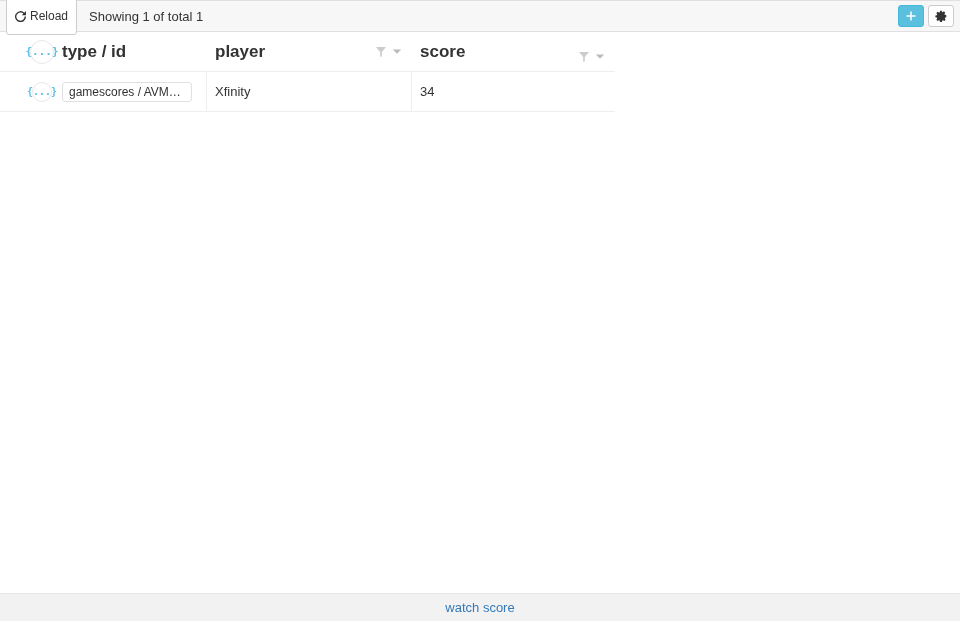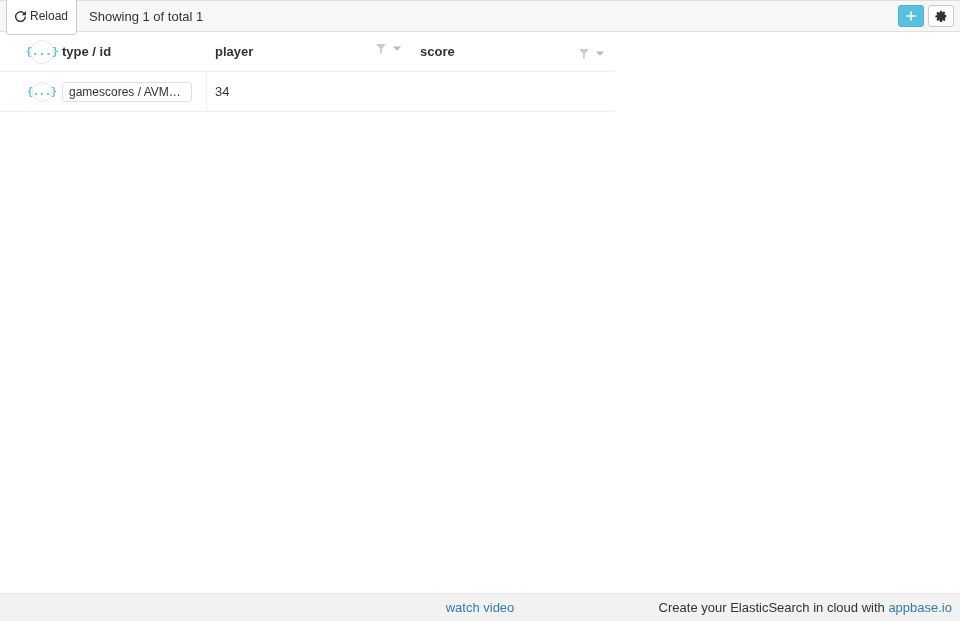--- a/index.html
+++ b/index.html
@@ -78,21 +78,21 @@
     .table-wrap {
       width: 615px;
     }
     .table-header {
       display: flex;
       align-items: center;
       height: 40px;
       border-bottom: 1px solid #eee;
     }
     .col-type { width: 207px; display: flex; align-items: center; }
-    .col-player { width: 205px; display: flex; align-items: flex-start; }
+    .col-player { width: 205px; display: flex; align-items: center; }
     .col-score { width: 203px; display: flex; align-items: flex-end; }
     .json-badge {
       width: 24px;
       height: 24px;
       border-radius: 50%;
       background: #fff;
       border: 1px solid #e8e8e8;
       display: inline-flex;
       align-items: center;
       justify-content: center;
@@ -106,21 +106,21 @@
     }
     .json-badge-row {
       width: 20px;
       height: 20px;
       font-size: 10px;
       margin-left: 32px;
       margin-right: 10px;
     }
     .col-label {
       font-weight: 600;
-      font-size: 13px;
+      font-size: 17px;
       color: #333;
     }
     .col-player .col-label, .col-score .col-label {
       margin-left: 8px;
     }
     .col-spacer { flex: 1; }
     .filter-sort {
       display: inline-flex;
       align-items: center;
       gap: 6px;
@@ -243,26 +243,26 @@
           </svg>
       </span>
     </div>
   </div>
 
   <div class="table-row">
     <div class="col-type">
       <span class="json-badge json-badge-row">{...}</span>
       <span class="type-id-box">gamescores / AVMZ1x...</span>
     </div>
+    <div class="col-player">
+      <span class="cell-text">Xfinity</span>
+    </div>
     <div class="col-score">
       <span class="cell-text">34</span>
     </div>
   </div>
 </div>
 
 <div class="footer">
   <div class="footer-center">
-    <a href="#">watch video</a>
-  </div>
-  <div class="footer-right">
-    <span>Create your ElasticSearch in cloud with </span><a href="#">appbase.io</a>
+    <a href="#">watch score</a>
   </div>
 </div>
 
 </body></html>

